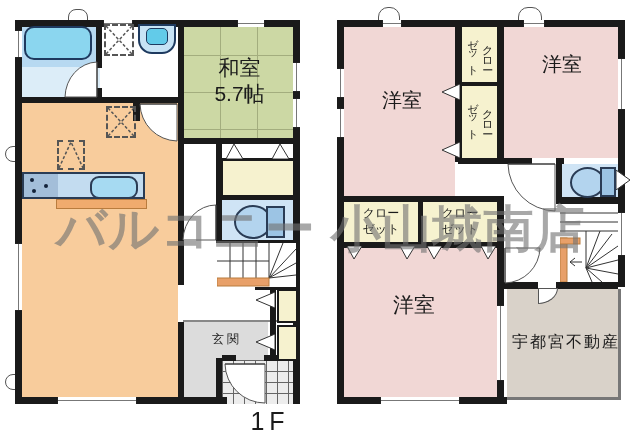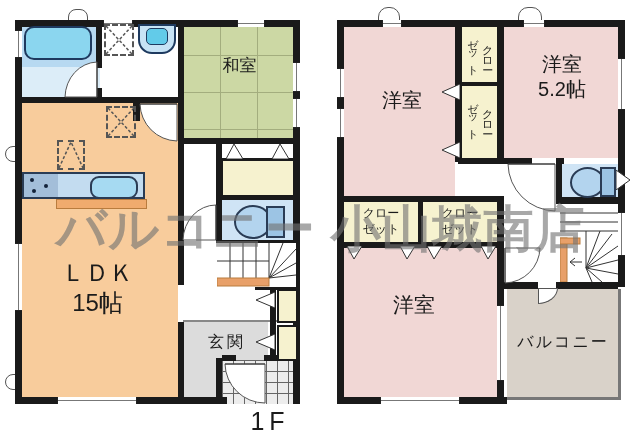--- a/index.html
+++ b/index.html
@@ -136,28 +136,25 @@
   <svg class="tri" style="left:272px;top:144px" width="17" height="15">
       <polygon points="8,0 17,15 0,15" fill="#fff" stroke="#333"></polygon>
     </svg>
   <svg class="tri" style="left:256px;top:292px" width="19" height="16">
       <polygon points="0,8 19,0 19,16" fill="#fff" stroke="#333"></polygon>
     </svg>
   <svg class="tri" style="left:256px;top:334px" width="19" height="16">
       <polygon points="0,8 19,0 19,16" fill="#fff" stroke="#333"></polygon>
     </svg>
 
-  <div class="lbl" style="left:192px;top:55px;width:95px;font-size:17px">
+  <div class="lbl" style="left:192px;top:55px;width:95px;font-size:21px">
     <div>和室</div>
-  </div>
-  <div class="lbl" style="left:45px;top:258px;width:105px;font-size:24px">
-    <div>ＬＤＫ</div>
-    <div>15帖</div>
-  </div>
-  <div class="lbl" style="left:192px;top:332px;width:70px;font-size:16px;letter-spacing:3px">玄関</div>
+    <div>5.7帖</div>
+  </div>
+  <div class="lbl" style="left:192px;top:332px;width:70px;font-size:12px;letter-spacing:3px">玄関</div>
   <div class="lbl" style="left:240px;top:406px;width:60px;font-size:25px;letter-spacing:5px">1F</div>
 
   <div class="room" style="left:344px;top:27px;width:111px;height:169px;background:#f1d7d5"></div>
   <div class="room" style="left:462px;top:27px;width:35px;height:55px;background:#f6f2cf"></div>
   <div class="room" style="left:462px;top:86px;width:35px;height:72px;background:#f6f2cf"></div>
   <div class="room" style="left:504px;top:27px;width:114px;height:131px;background:#f1d7d5"></div>
   <div class="room" style="left:562px;top:164px;width:56px;height:33px;background:#cfe4f5"></div>
   <div class="room" style="left:344px;top:202px;width:74px;height:40px;background:#f6f2cf"></div>
   <div class="room" style="left:423px;top:202px;width:74px;height:40px;background:#f6f2cf"></div>
   <div class="room" style="left:344px;top:248px;width:153px;height:149px;background:#f1d7d5"></div>
@@ -236,38 +233,37 @@
     </svg>
   <svg class="tri" style="left:616px;top:170px" width="14" height="20">
       <polygon points="14,10 0,0 0,20" fill="#fff" stroke="#333"></polygon>
     </svg>
 
   <div class="lbl" style="left:352px;top:88px;width:100px;font-size:20px">
     <div>洋室</div>
   </div>
   <div class="lbl" style="left:512px;top:52px;width:100px;font-size:20px">
     <div>洋室</div>
-    <div>5.2帖</div>
   </div>
   <div class="lbl" style="left:364px;top:292px;width:100px;font-size:21px">
     <div>洋室</div>
   </div>
   <div class="lbl" style="left:462px;top:31px;width:35px;font-size:11px;display:flex;flex-direction:row-reverse;justify-content:center;gap:1px">
     <span class="vtxt">クロー</span>
     <span class="vtxt">ゼット</span>
   </div>
   <div class="lbl" style="left:462px;top:95px;width:35px;font-size:11px;display:flex;flex-direction:row-reverse;justify-content:center;gap:1px">
     <span class="vtxt">クロー</span>
     <span class="vtxt">ゼット</span>
   </div>
   <div class="lbl" style="left:344px;top:206px;width:74px;font-size:12px;line-height:1.3">
     <div>クロー</div>
     <div>ゼット</div>
   </div>
   <div class="lbl" style="left:423px;top:206px;width:74px;font-size:12px;line-height:1.3">
     <div>クロー</div>
     <div>ゼット</div>
   </div>
-  <div class="lbl" style="left:512px;top:332px;width:102px;font-size:16px;letter-spacing:2px">バルコニー</div>
+  <div class="lbl" style="left:512px;top:332px;width:102px;font-size:16px;letter-spacing:2px">宇都宮不動産</div>
 
   <div id="watermark">バルコニー 小山城南店</div>
 
 </div>
 
 </body></html>

